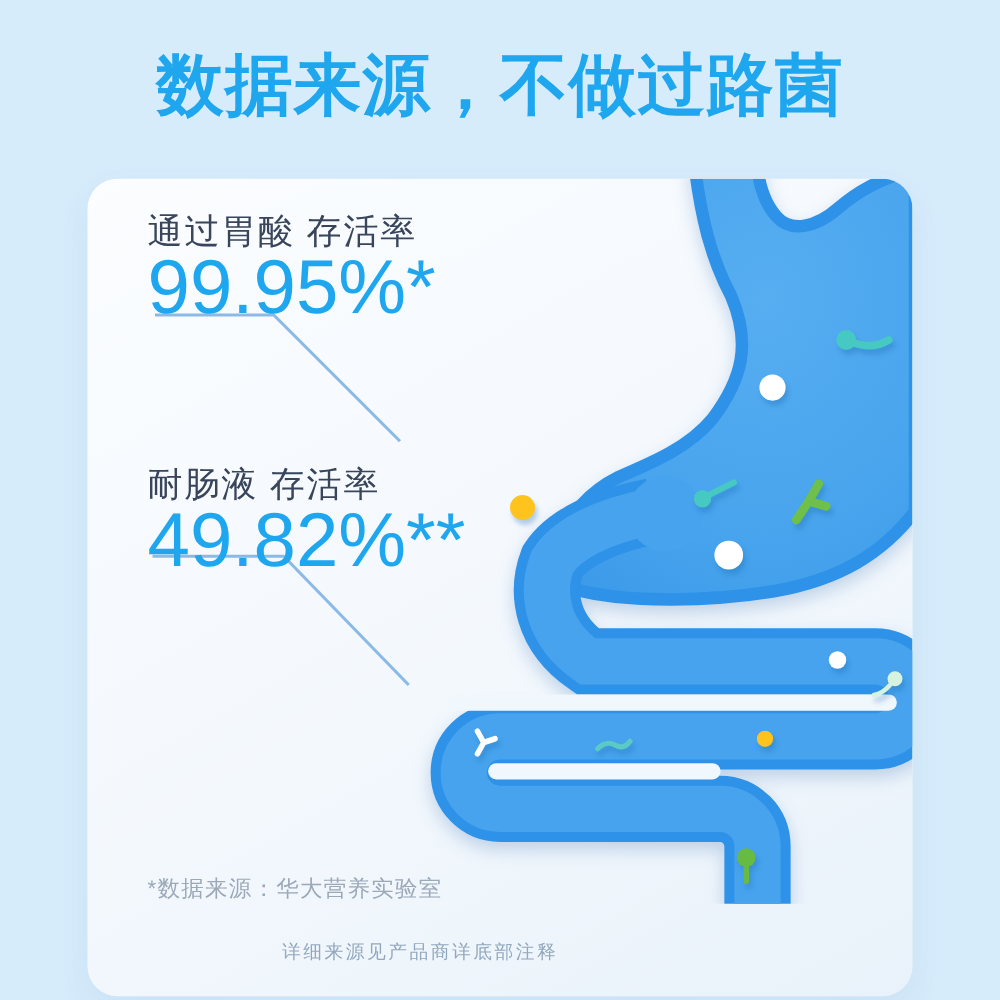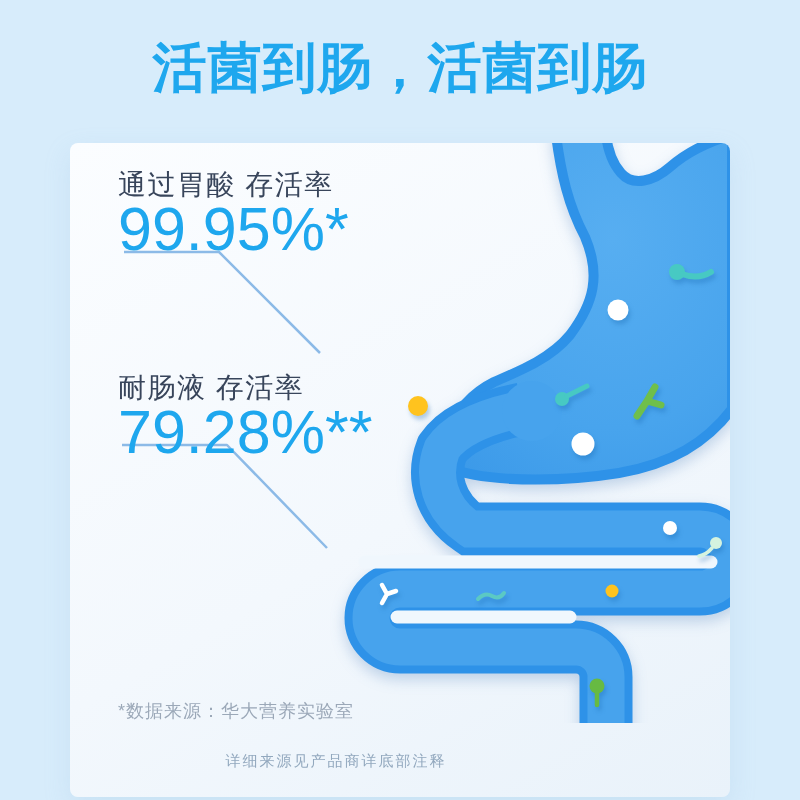--- a/index.html
+++ b/index.html
@@ -8,21 +8,21 @@
     background:#D7ECFB;
     font-family:"Liberation Sans","DejaVu Sans",sans-serif;
   }
   .title{
     position:absolute;top:32px;left:0;width:800px;margin:0;
     text-align:center;font-size:54px;font-weight:900;letter-spacing:1px;
     color:#1EA7EE;
   }
   .card{
     position:absolute;left:70px;top:143px;width:660px;height:654px;
-    border-radius:8px;overflow:hidden;
+    border-radius:24px;overflow:hidden;
     background:linear-gradient(150deg,#FBFDFF 0%,#F3F8FD 55%,#E9F2FA 100%);
     box-shadow:0 10px 26px rgba(150,190,225,.22);
   }
   .illustration{position:absolute;left:0;top:0;width:660px;height:580px;}
   .shadowed{filter:drop-shadow(0 6px 7px rgba(40,100,170,.25));}
   .microbes{filter:drop-shadow(2px 4px 2px rgba(21,101,173,.30));}
   .stat{position:absolute;left:48px;}
   .stat .stat-label{font-size:28px;line-height:34px;color:#38455B;letter-spacing:1.5px;}
   .stat .stat-value{font-size:61px;line-height:50px;font-weight:400;color:#1EA7EE;margin-top:2px;}
   .stat1{top:25px;} .stat2{top:228px;}
@@ -31,21 +31,21 @@
   .stat3 .stat-label{font-size:31px;line-height:40px;color:#463F38;letter-spacing:2px;margin-top:6px;}
   .footnote{position:absolute;left:48px;top:556px;font-size:18px;color:#9BA8B8;letter-spacing:1px;}
   .caption{position:absolute;top:752px;left:0;width:672px;text-align:center;
     font-size:15px;color:#92A8BE;letter-spacing:2px;}
 </style>
 </head>
 <body>
 
 <div>
 
-  <h1 class="title">活菌到肠，活菌到肠</h1>
+  <h1 class="title">数据来源，不做过路菌</h1>
 
   <div class="card">
 
     <svg class="illustration" viewBox="0 0 660 580">
       <defs>
         <radialGradient id="stomachFill" cx="0.58" cy="0.30" r="0.85">
           <stop offset="0" stop-color="#57AEF1"></stop>
           <stop offset="0.65" stop-color="#48A4ED"></stop>
           <stop offset="1" stop-color="#3C9AE9"></stop>
         </radialGradient>
@@ -109,21 +109,21 @@
       </g>
     </svg>
 
     <div class="stat stat1">
       <div class="stat-label">通过胃酸 存活率</div>
       <div class="stat-value">99.95%*</div>
     </div>
 
     <div class="stat stat2">
       <div class="stat-label">耐肠液 存活率</div>
-      <div class="stat-value">79.28%**</div>
+      <div class="stat-value">49.82%**</div>
     </div>
 
 
     <div class="footnote">*数据来源：华大营养实验室</div>
   </div>
 
   <div class="caption">详细来源见产品商详底部注释</div>
 
 </div>
 

